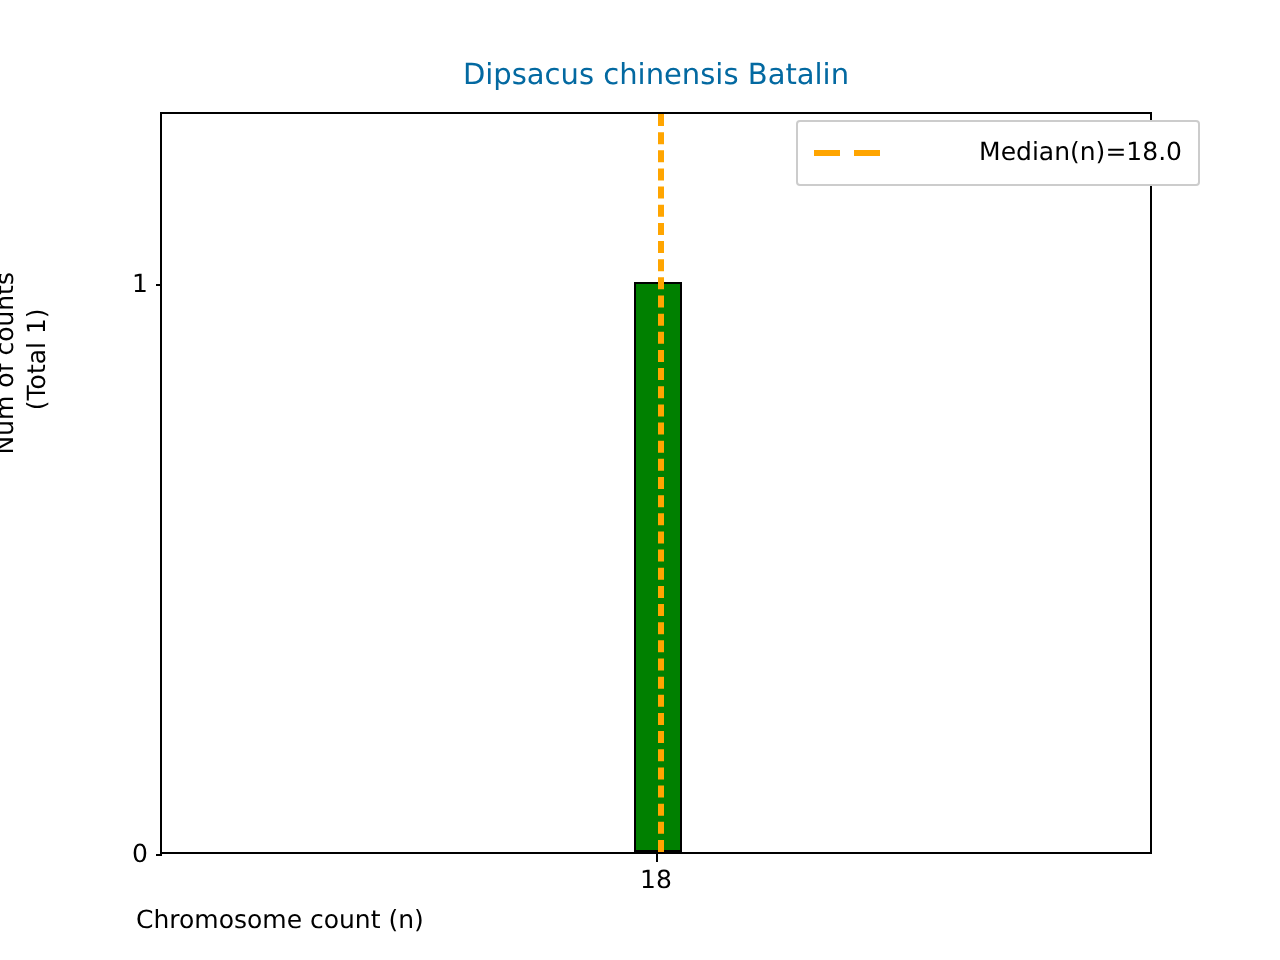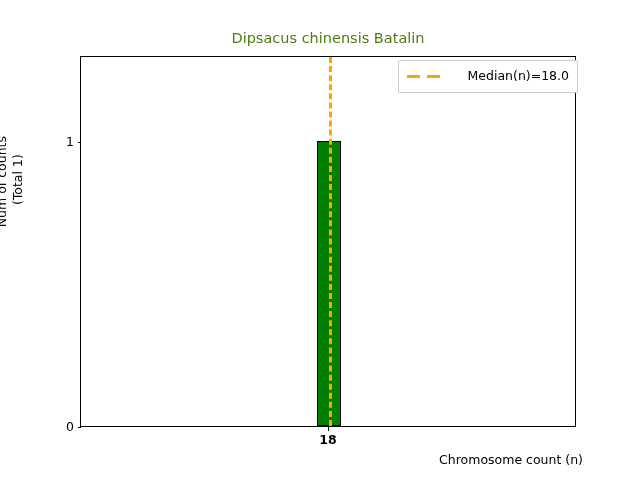--- a/index.html
+++ b/index.html
@@ -22,21 +22,21 @@
   }
 
   
   #chart-title {
     position: absolute;
     left: 80px;
     top: 30px;
     width: 496px;
     text-align: center;
     font-size: 14.5px;
-    color: #4d7c0f;
+    color: #0369a1;
     white-space: nowrap;
   }
 
   
   #plot-area {
     position: absolute;
     left: 80px;
     top: 56px;
     width: 496px;
     height: 371px;
@@ -108,37 +108,36 @@
     height: 3.5px;
     border-left: 1.1px solid #000000;
   }
   .xtick-label {
     position: absolute;
     top: 432px;
     width: 60px;
     margin-left: -30px;
     text-align: center;
     font-size: 12.5px;
-    font-weight: bold;
   }
   #xlabel {
     position: absolute;
-    left: 87px;
+    left: 68px;
     top: 452px;
     width: 496px;
-    text-align: right;
+    text-align: left;
     font-size: 12.5px;
   }
 
   
   #legend {
     position: absolute;
     left: 398px;
     top: 60px;
-    width: 180px;
+    width: 202px;
     box-sizing: border-box;
     border: 1px solid #cccccc;
     border-radius: 2px;
     background: #ffffff;
     padding: 6px 8px 7px 8px;
     display: flex;
     align-items: flex-start;
     gap: 0;
   }
   #legend-swatch {

